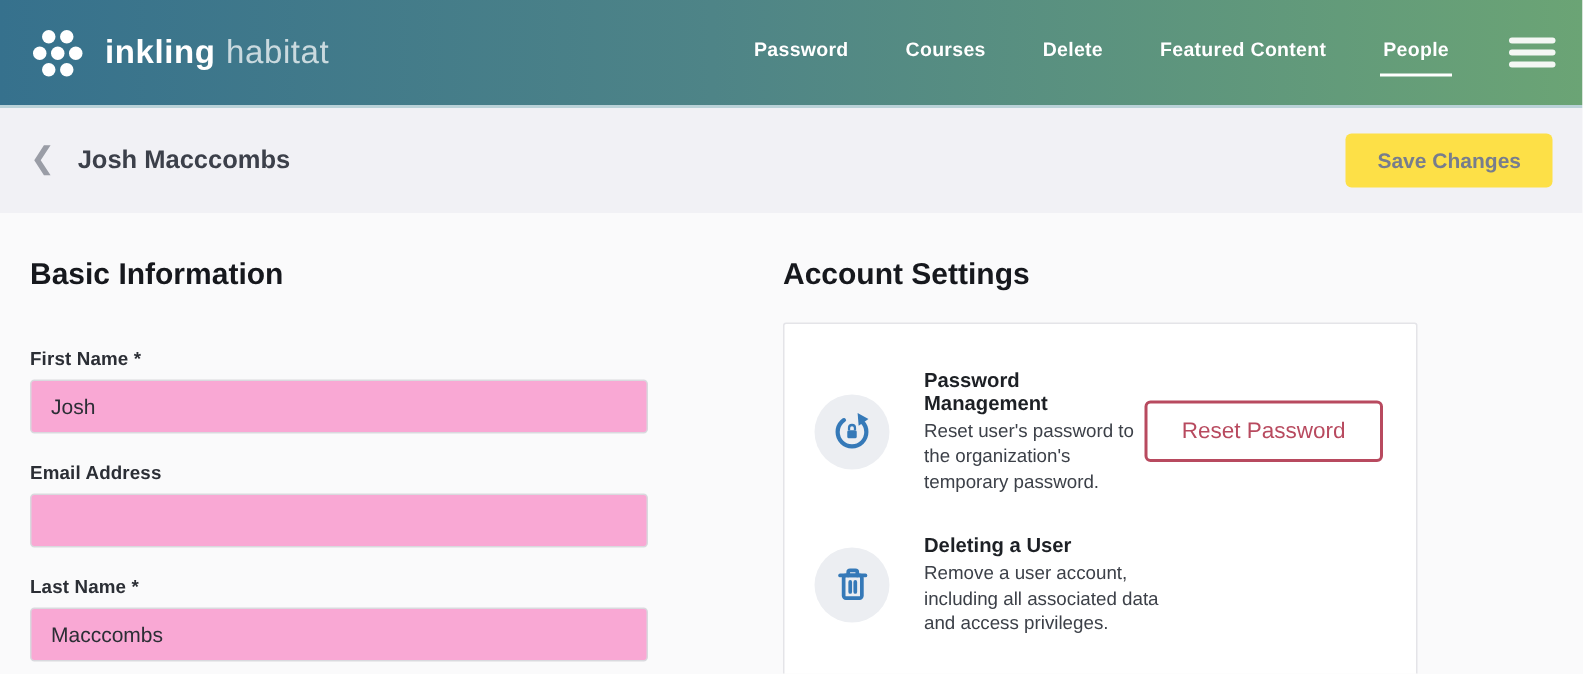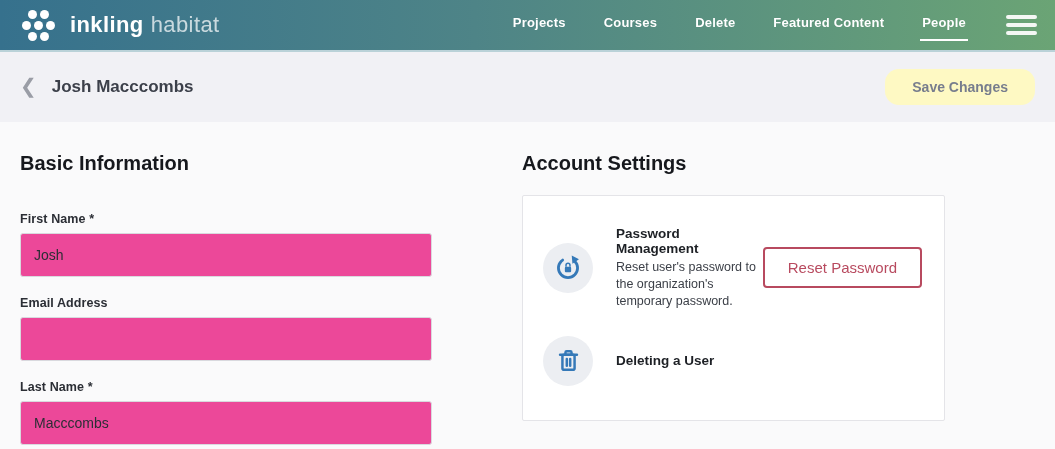--- a/index.html
+++ b/index.html
@@ -5,21 +5,21 @@
   * { box-sizing: border-box; margin: 0; padding: 0; }
   html, body { width: 1055px; height: 449px; overflow: hidden; }
   body {
     font-family: "Liberation Sans", sans-serif;
     background: #fafafb;
     color: #2b2e35;
   }
 
   
   .topbar {
-    height: 52px;
+    height: 72px;
     background: linear-gradient(90deg, #36718d 0%, #4e8487 45%, #6ba475 100%);
     display: flex;
     align-items: center;
     padding: 0 18px 0 20px;
     border-bottom: 2px solid #bad2d8;
   }
   .brand { display: flex; align-items: center; gap: 13px; cursor: default; }
   .logo-dots { position: relative; width: 37px; height: 37px; flex: 0 0 auto; }
   .logo-dots i {
     position: absolute; width: 9px; height: 9px; border-radius: 50%;
@@ -55,39 +55,39 @@
   .subbar {
     height: 70px; background: #f1f1f5;
     display: flex; align-items: center; padding: 0 20px;
   }
   .back-chevron {
     color: #9a9da6; font-size: 20px; line-height: 1; cursor: pointer;
     font-weight: 400; margin-top: -2px;
   }
   .crumb-title { margin-left: 15px; font-size: 17px; font-weight: 600; color: #3c404a; }
   .save-btn {
-    margin-left: auto; background: #fef9c3; color: #777d8d;
-    border: none; border-radius: 14px; font-family: inherit;
-    font-size: 14px; font-weight: 600; padding: 10px 27px; cursor: pointer;
+    margin-left: auto; background: #fde047; color: #777d8d;
+    border: none; border-radius: 4px; font-family: inherit;
+    font-size: 14px; font-weight: 600; padding: 10px 21px; cursor: pointer;
   }
 
   
   .main { display: flex; padding: 30px 20px 0 20px; }
 
   .section-title { font-size: 20px; font-weight: 600; color: #16181d; }
 
   .left-col { width: 412px; }
   .left-col .section-title { margin-bottom: 37px; }
   .field { margin-bottom: 19px; }
   .field-label {
     display: block; font-size: 12.5px; font-weight: 700; color: #2b2e35;
     margin-bottom: 7px; letter-spacing: 0.1px;
   }
   .field-input {
-    width: 100%; height: 44px; background: #ec4899;
+    width: 100%; height: 36px; background: #f9a8d4;
     border: 1px solid #d9d9de; border-radius: 3px;
     padding: 0 13px; font-family: inherit; font-size: 14px; color: #2b2e35;
     outline: none;
   }
 
   .right-col { margin-left: 90px; width: 423px; }
   .right-col .section-title { margin-bottom: 20px; }
   .settings-card {
     background: #ffffff; border: 1px solid #e4e4e8; border-radius: 2px;
     padding: 30px 22px 8px 20px;
@@ -121,21 +121,21 @@
         <i class="d5"></i>
         <i class="d6"></i>
         <i class="d7"></i>
     </span>
     <span class="brand-text">
       <span class="brand-primary">inkling</span><span class="brand-secondary">habitat</span>
     </span>
   </div>
 
   <nav class="nav">
-    <span class="nav-item">Projects</span>
+    <span class="nav-item">Password</span>
     <span class="nav-item">Courses</span>
     <span class="nav-item">Delete</span>
     <span class="nav-item">Featured Content</span>
     <span class="nav-item active">People</span>
   </nav>
 
   <div class="hamburger">
     <i></i>
       <i></i>
       <i></i>
@@ -195,18 +195,19 @@
           <svg width="27" height="27" viewBox="0 0 24 24" fill="none" stroke="#3579b8" stroke-width="2.2" stroke-linecap="round" stroke-linejoin="round">
             <path d="M4.5 6.8 h15"></path>
             <path d="M9.3 6.8 V4.9 a1.1 1.1 0 0 1 1.1 -1.1 h3.2 a1.1 1.1 0 0 1 1.1 1.1 V6.8"></path>
             <rect x="6.6" y="6.8" width="10.8" height="13.4" rx="1.4"></rect>
             <path d="M10.5 10.6 v6"></path>
             <path d="M13.5 10.6 v6"></path>
           </svg>
         </div>
         <div class="setting-text">
           <div class="setting-title">Deleting a User</div>
+          <div class="setting-desc">Remove a user account, including all associated data and access privileges.</div>
         </div>
       </div>
 
     </div>
   </section>
 </main>
 
 </body></html>

